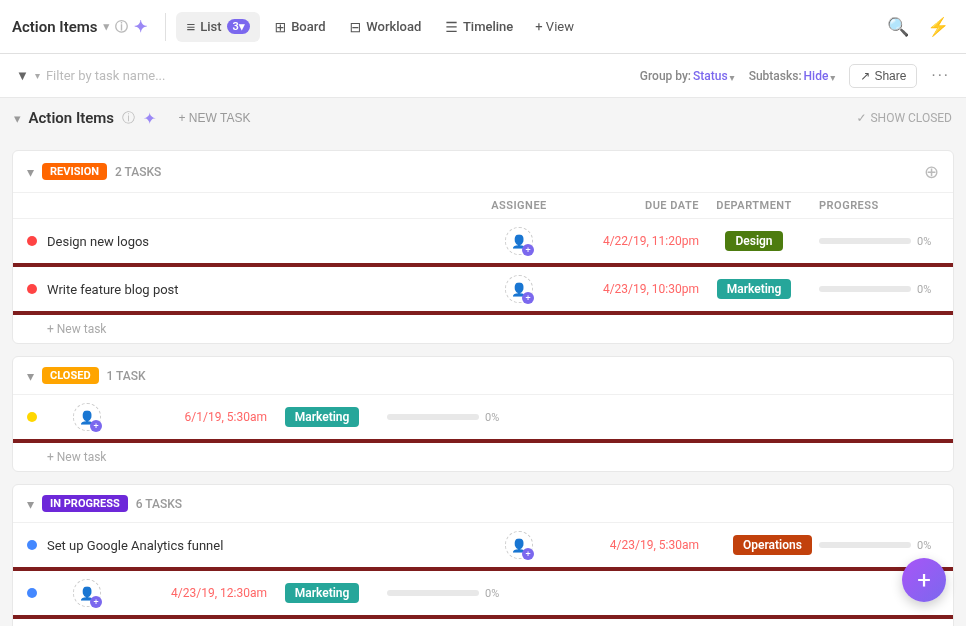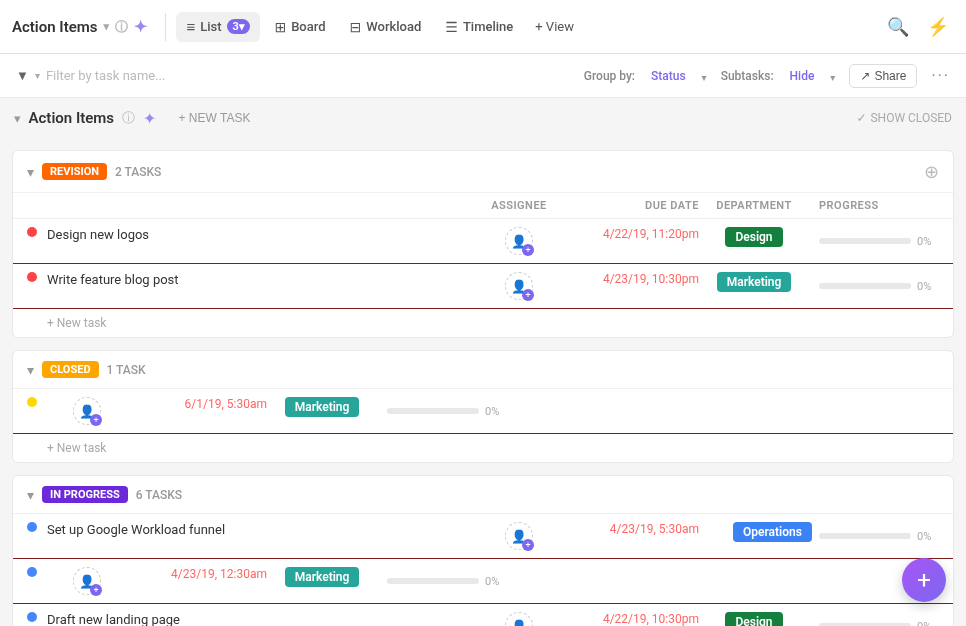--- a/index.html
+++ b/index.html
@@ -13,56 +13,56 @@
     .nav-tab.active { background: #f0f0f0; }
     .badge { background: #7b68ee; color: white; border-radius: 10px; padding: 1px 6px; font-size: 11px; font-weight: 600; }
     .header-right { margin-left: auto; display: flex; align-items: center; gap: 10px; }
     .header-icon-btn { background: none; border: none; cursor: pointer; color: #555; font-size: 18px; padding: 4px; }
     .add-view-btn { display: flex; align-items: center; gap: 3px; color: #555; font-size: 13px; cursor: pointer; padding: 5px 8px; border-radius: 5px; }
 
     
     .toolbar { display: flex; align-items: center; background: #fff; border-bottom: 1px solid #e8e8e8; padding: 0 16px; height: 44px; gap: 10px; }
     .filter-area { display: flex; align-items: center; gap: 6px; color: #666; font-size: 13px; flex: 1; }
     .toolbar-right { display: flex; align-items: center; gap: 14px; font-size: 12px; color: #555; }
-    .toolbar-control { display: flex; align-items: flex-end; gap: 16px; cursor: pointer; }
+    .toolbar-control { display: flex; align-items: flex-end; gap: 2px; cursor: pointer; }
     .toolbar-control span { color: #7b68ee; font-weight: 500; }
     .share-btn { display: flex; align-items: center; gap: 4px; border: 1px solid #ddd; border-radius: 5px; padding: 4px 10px; cursor: pointer; background: #fff; font-size: 12px; color: #555; }
     .section-wrapper { background: #fff; margin: 12px 12px 8px 12px; border-radius: 6px; border: 1px solid #e8e8e8; }
     
     
     .section-header-bar { display: flex; align-items: center; padding: 10px 14px; border-bottom: 1px solid #f0f0f0; gap: 8px; }
     .collapse-btn { background: none; border: none; cursor: pointer; color: #999; font-size: 14px; padding: 0; }
     .status-badge { border-radius: 4px; padding: 2px 8px; font-size: 11px; font-weight: 700; color: white; }
     .task-count { font-size: 12px; color: #999; font-weight: 500; }
     .section-actions { margin-left: auto; display: flex; align-items: center; gap: 8px; }
 
     
     .table-header { display: flex; padding: 6px 14px 6px 36px; border-bottom: 1px solid #f0f0f0; color: #999; font-size: 11px; font-weight: 600; text-transform: uppercase; letter-spacing: 0.5px; }
     .col-task { flex: 1; }
     .col-assignee { width: 80px; text-align: center; }
     .col-duedate { width: 140px; text-align: right; }
     .col-department { width: 110px; text-align: center; }
     .col-progress { width: 130px; text-align: left; padding-left: 10px; }
 
     
-    .task-row { display: flex; padding: 8px 14px 8px 14px; border-bottom: 1px solid #7f1d1d; background: #fff; cursor: pointer; }
+    .task-row { display: flex; align-items: center; padding: 8px 14px 8px 14px; border-bottom: 4px solid #7f1d1d; background: #fff; cursor: pointer; }
     .task-dot { width: 10px; height: 10px; border-radius: 50%; margin-right: 10px; flex-shrink: 0; }
     .task-dot.red { background: #ff4444; }
     .task-dot.yellow { background: #ffd700; }
     .task-dot.blue { background: #4488ff; }
     .task-name { flex: 1; font-size: 13px; color: #333; }
     .task-assignee { width: 80px; display: flex; justify-content: center; }
     .assignee-circle { width: 28px; height: 28px; border-radius: 50%; border: 1.5px dashed #ccc; display: flex; align-items: center; justify-content: center; color: #bbb; font-size: 14px; position: relative; }
     .assignee-plus { position: absolute; bottom: -2px; right: -2px; width: 12px; height: 12px; background: #7b68ee; border-radius: 50%; color: white; font-size: 9px; display: flex; align-items: center; justify-content: center; }
     .task-duedate { width: 140px; text-align: right; font-size: 12px; color: #ff6666; }
     .task-department { width: 110px; text-align: center; }
     .dept-badge { border-radius: 4px; padding: 3px 10px; font-size: 12px; font-weight: 600; color: white; display: inline-block; }
-    .dept-design { background: #15803d; }
+    .dept-design { background: #4d7c0f; }
     .dept-marketing { background: #26a69a; }
-    .dept-operations { background: #3b82f6; margin-left: 34px; }
+    .dept-operations { background: #c2410c; margin-left: 34px; }
     .task-progress { width: 130px; display: flex; align-items: center; gap: 6px; padding-left: 10px; }
     .progress-bar { flex: 1; height: 6px; background: #e8e8e8; border-radius: 3px; overflow: hidden; }
     .progress-fill { height: 100%; background: #66bb6a; border-radius: 3px; }
     .progress-pct { font-size: 11px; color: #aaa; width: 22px; }
 
     
     .new-task-row { padding: 7px 14px 7px 34px; color: #aaa; font-size: 12px; cursor: pointer; }
 
     
     .action-items-header { display: flex; align-items: center; padding: 10px 14px; background: #f5f5f5; gap: 8px; }
@@ -246,21 +246,21 @@
 
   <div class="section-wrapper">
     <div class="section-header-bar">
       <button class="collapse-btn">▾</button>
       <span class="status-badge" style="background:#6d28d9;">IN PROGRESS</span>
       <span class="task-count">6 TASKS</span>
     </div>
 
     <div class="task-row">
       <span class="task-dot blue"></span>
-      <div class="task-name">Set up Google Workload funnel</div>
+      <div class="task-name">Set up Google Analytics funnel</div>
       <div class="task-assignee">
         <div class="assignee-circle">
           <span style="font-size:13px;color:#ccc;">👤</span>
           <div class="assignee-plus">+</div>
         </div>
       </div>
       <div class="task-duedate">4/23/19, 5:30am</div>
       <div class="task-department">
         <span class="dept-badge dept-operations">Operations</span>
       </div>

